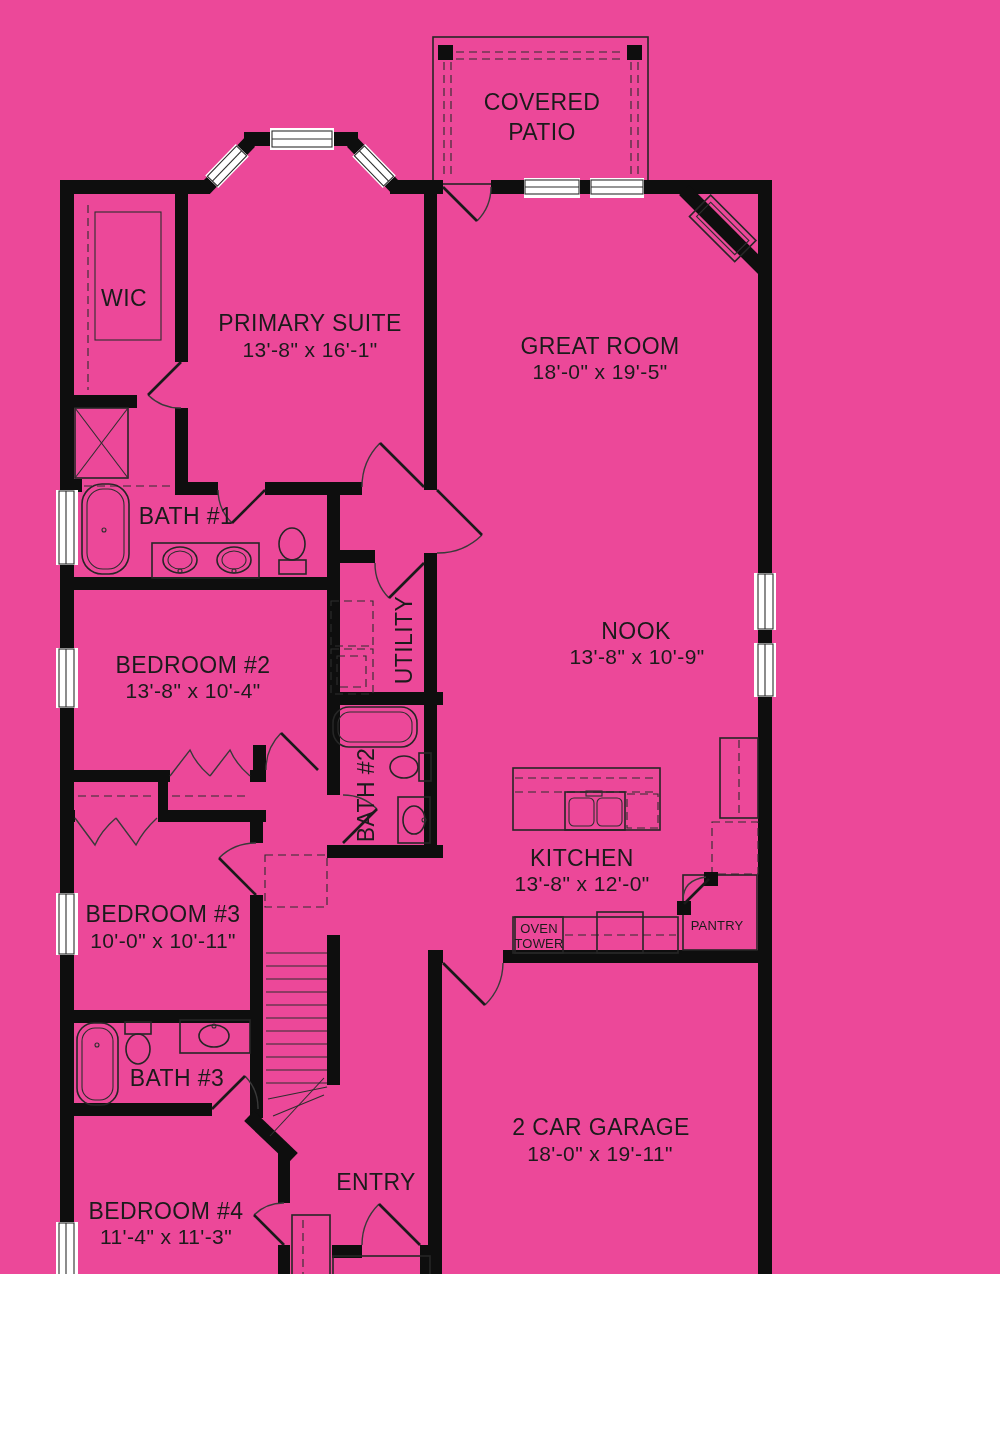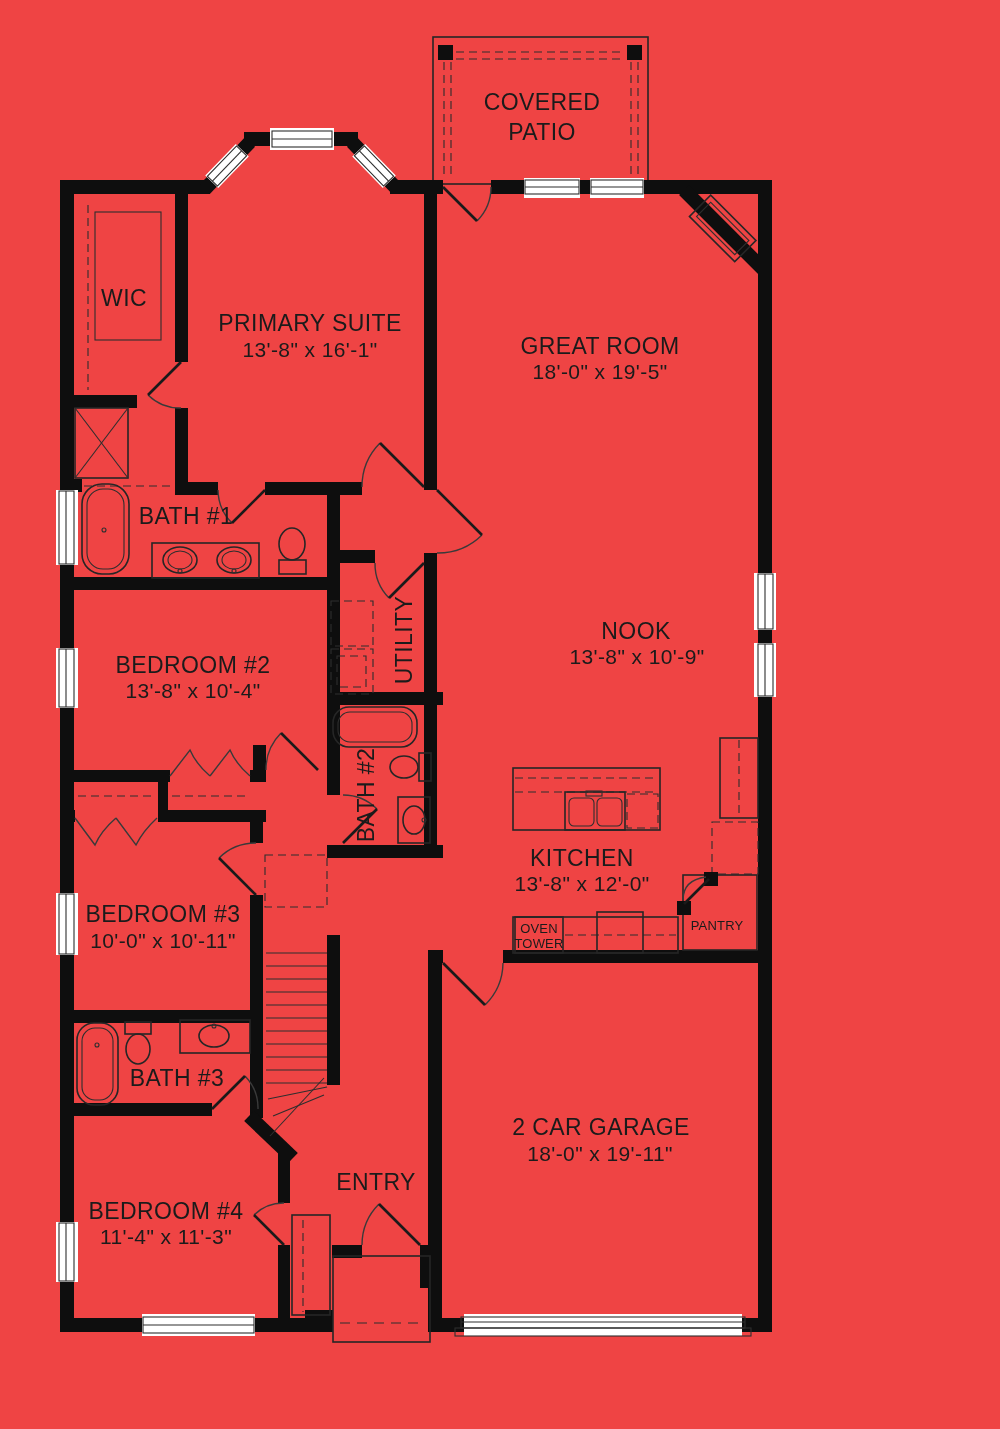--- a/index.html
+++ b/index.html
@@ -1,16 +1,16 @@
 <!DOCTYPE html>
 <html><head>
 <meta charset="utf-8">
 <style>
   html,body{margin:0;padding:0;background:#ffffff;}
-  .stage{position:relative;width:1000px;height:1429px;background:#ef4444;overflow:hidden;}
+  .stage{position:relative;width:1000px;height:1274px;background:#ec4899;overflow:hidden;}
   svg{position:absolute;left:0;top:0;}
   .wall{fill:#0e0e0e;stroke:none;}
   .wline{stroke:#0e0e0e;stroke-width:14;fill:none;}
   .thin{fill:none;stroke:#262626;stroke-width:1.6;}
   .thin2{fill:none;stroke:#2e2e2e;stroke-width:1.1;}
   .winbg{fill:#ffffff;stroke:none;}
   .dash{stroke-dasharray:8 5;}
   .dash2{stroke-dasharray:10 7;}
   .door{fill:none;stroke:#3a3a3a;stroke-width:1.4;}
   .leaf{stroke:#1a1a1a;stroke-width:2.6;fill:none;}

